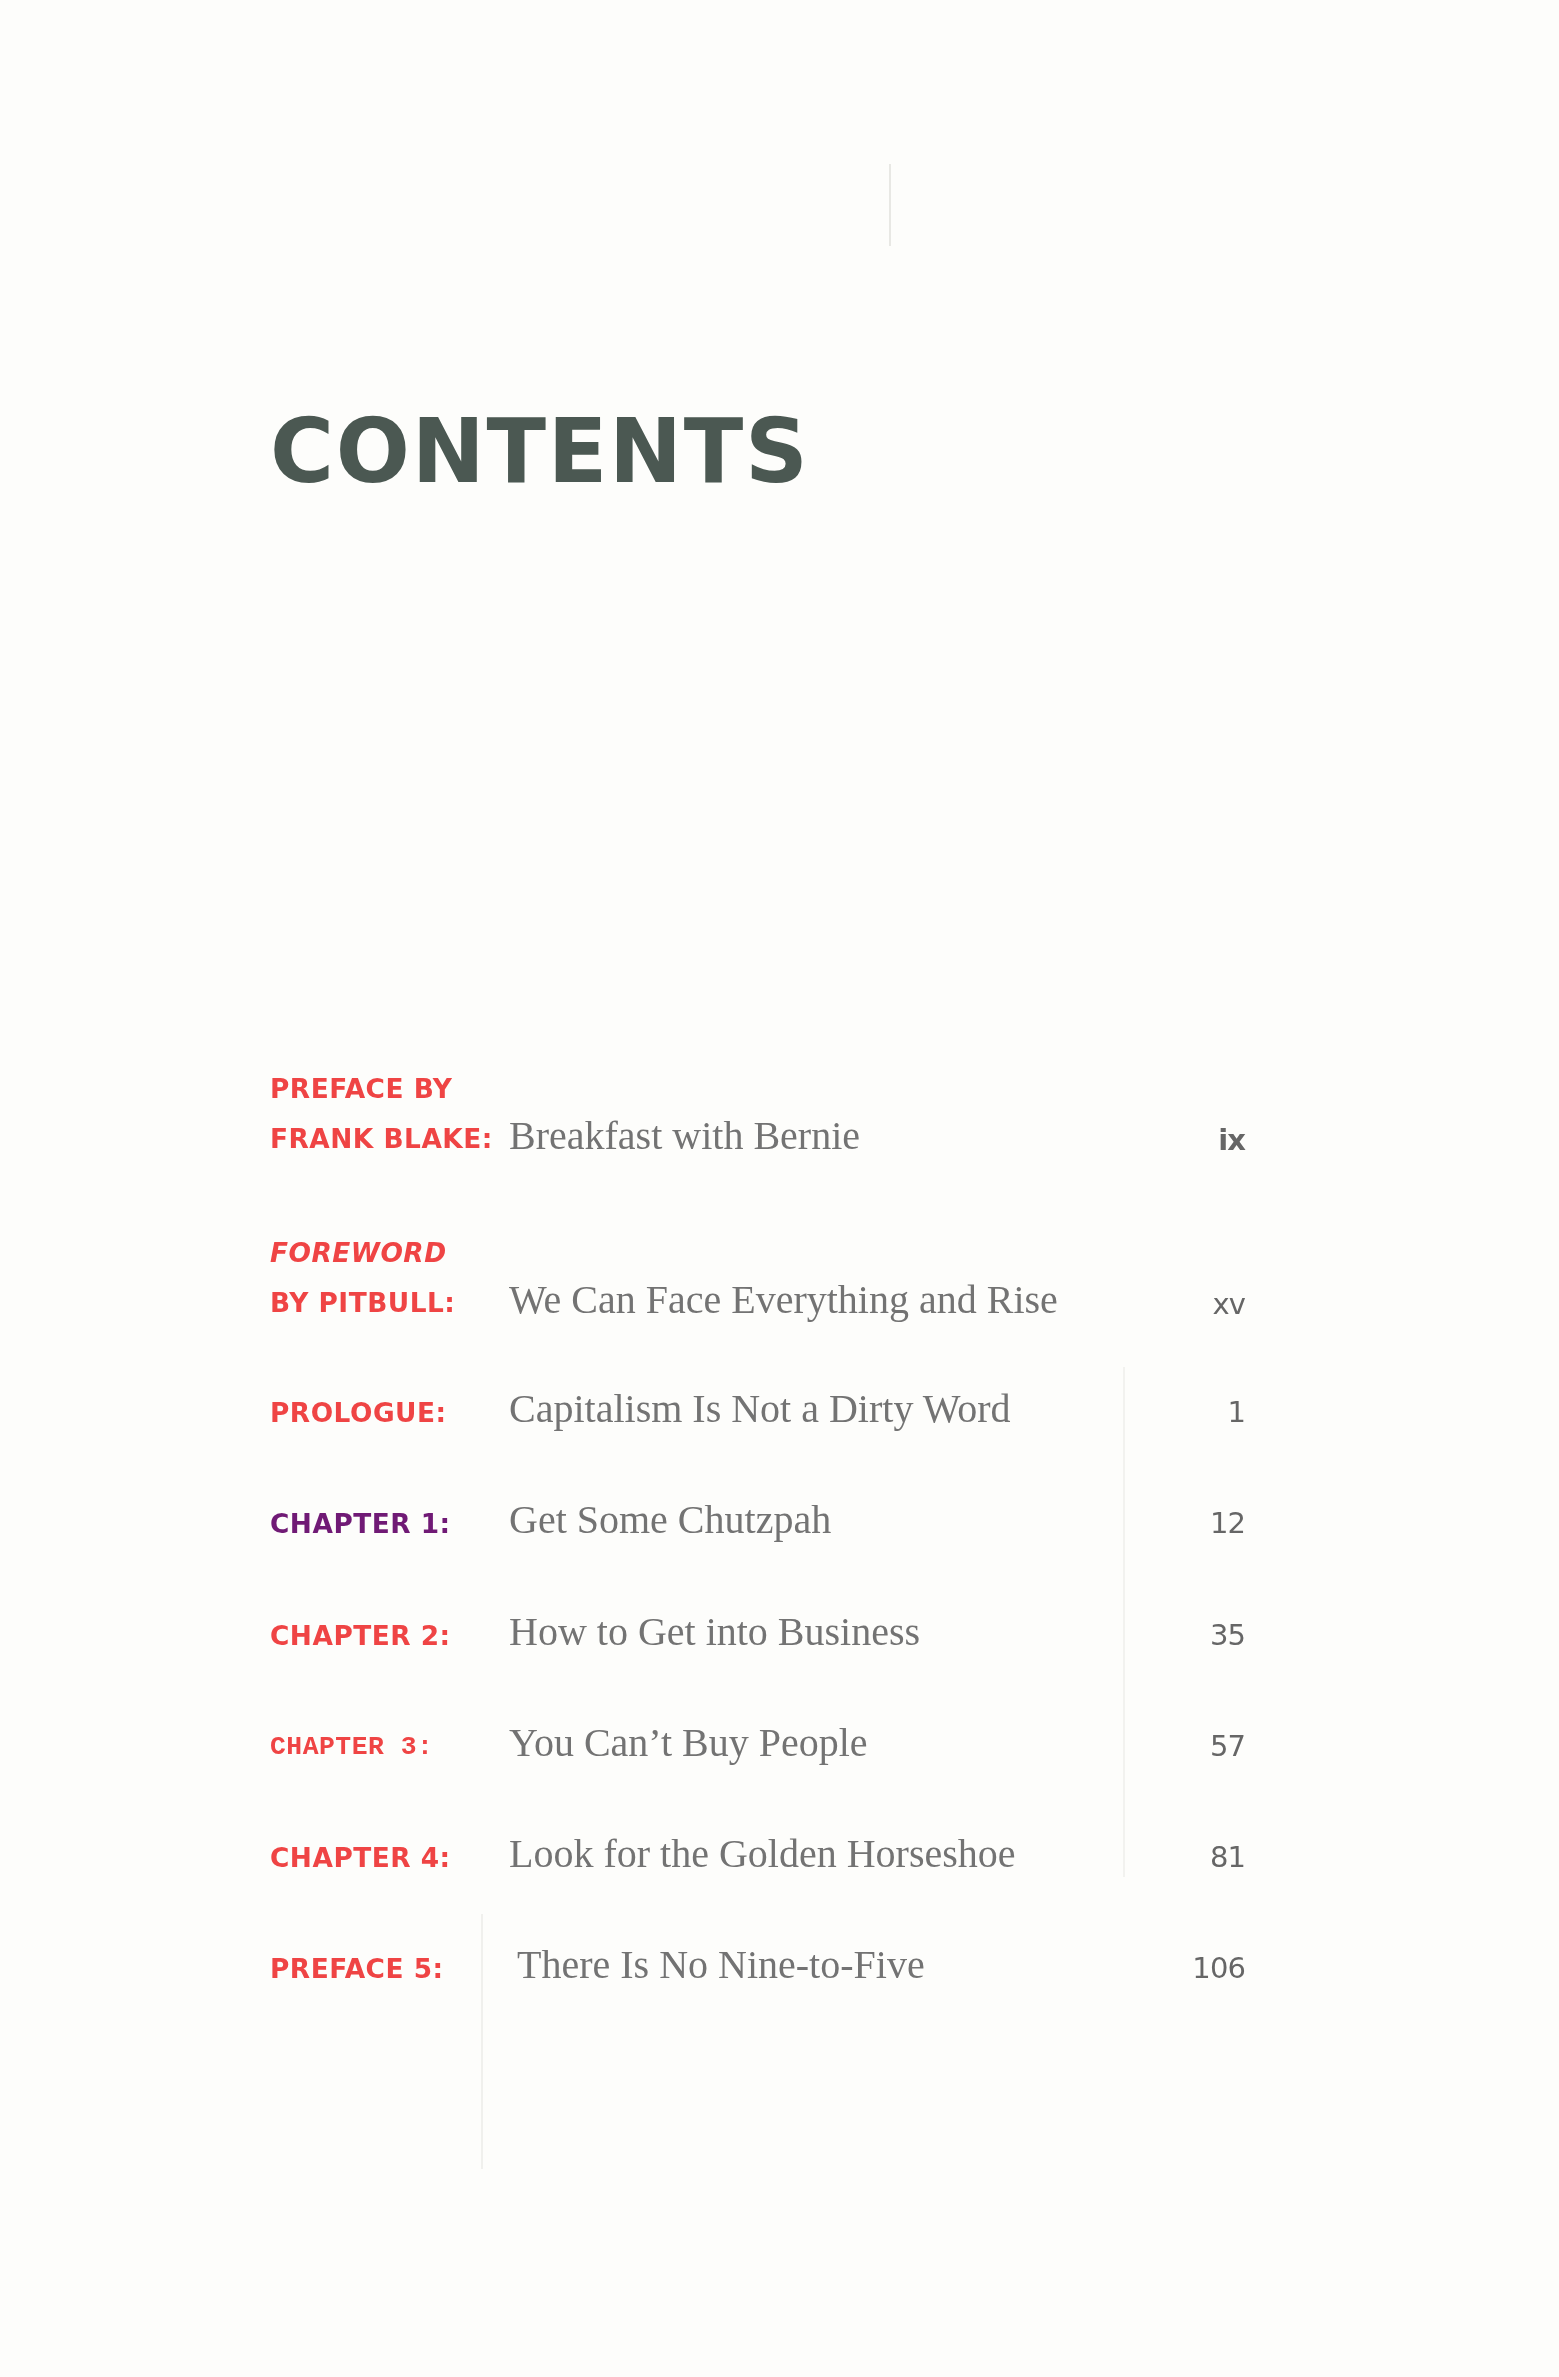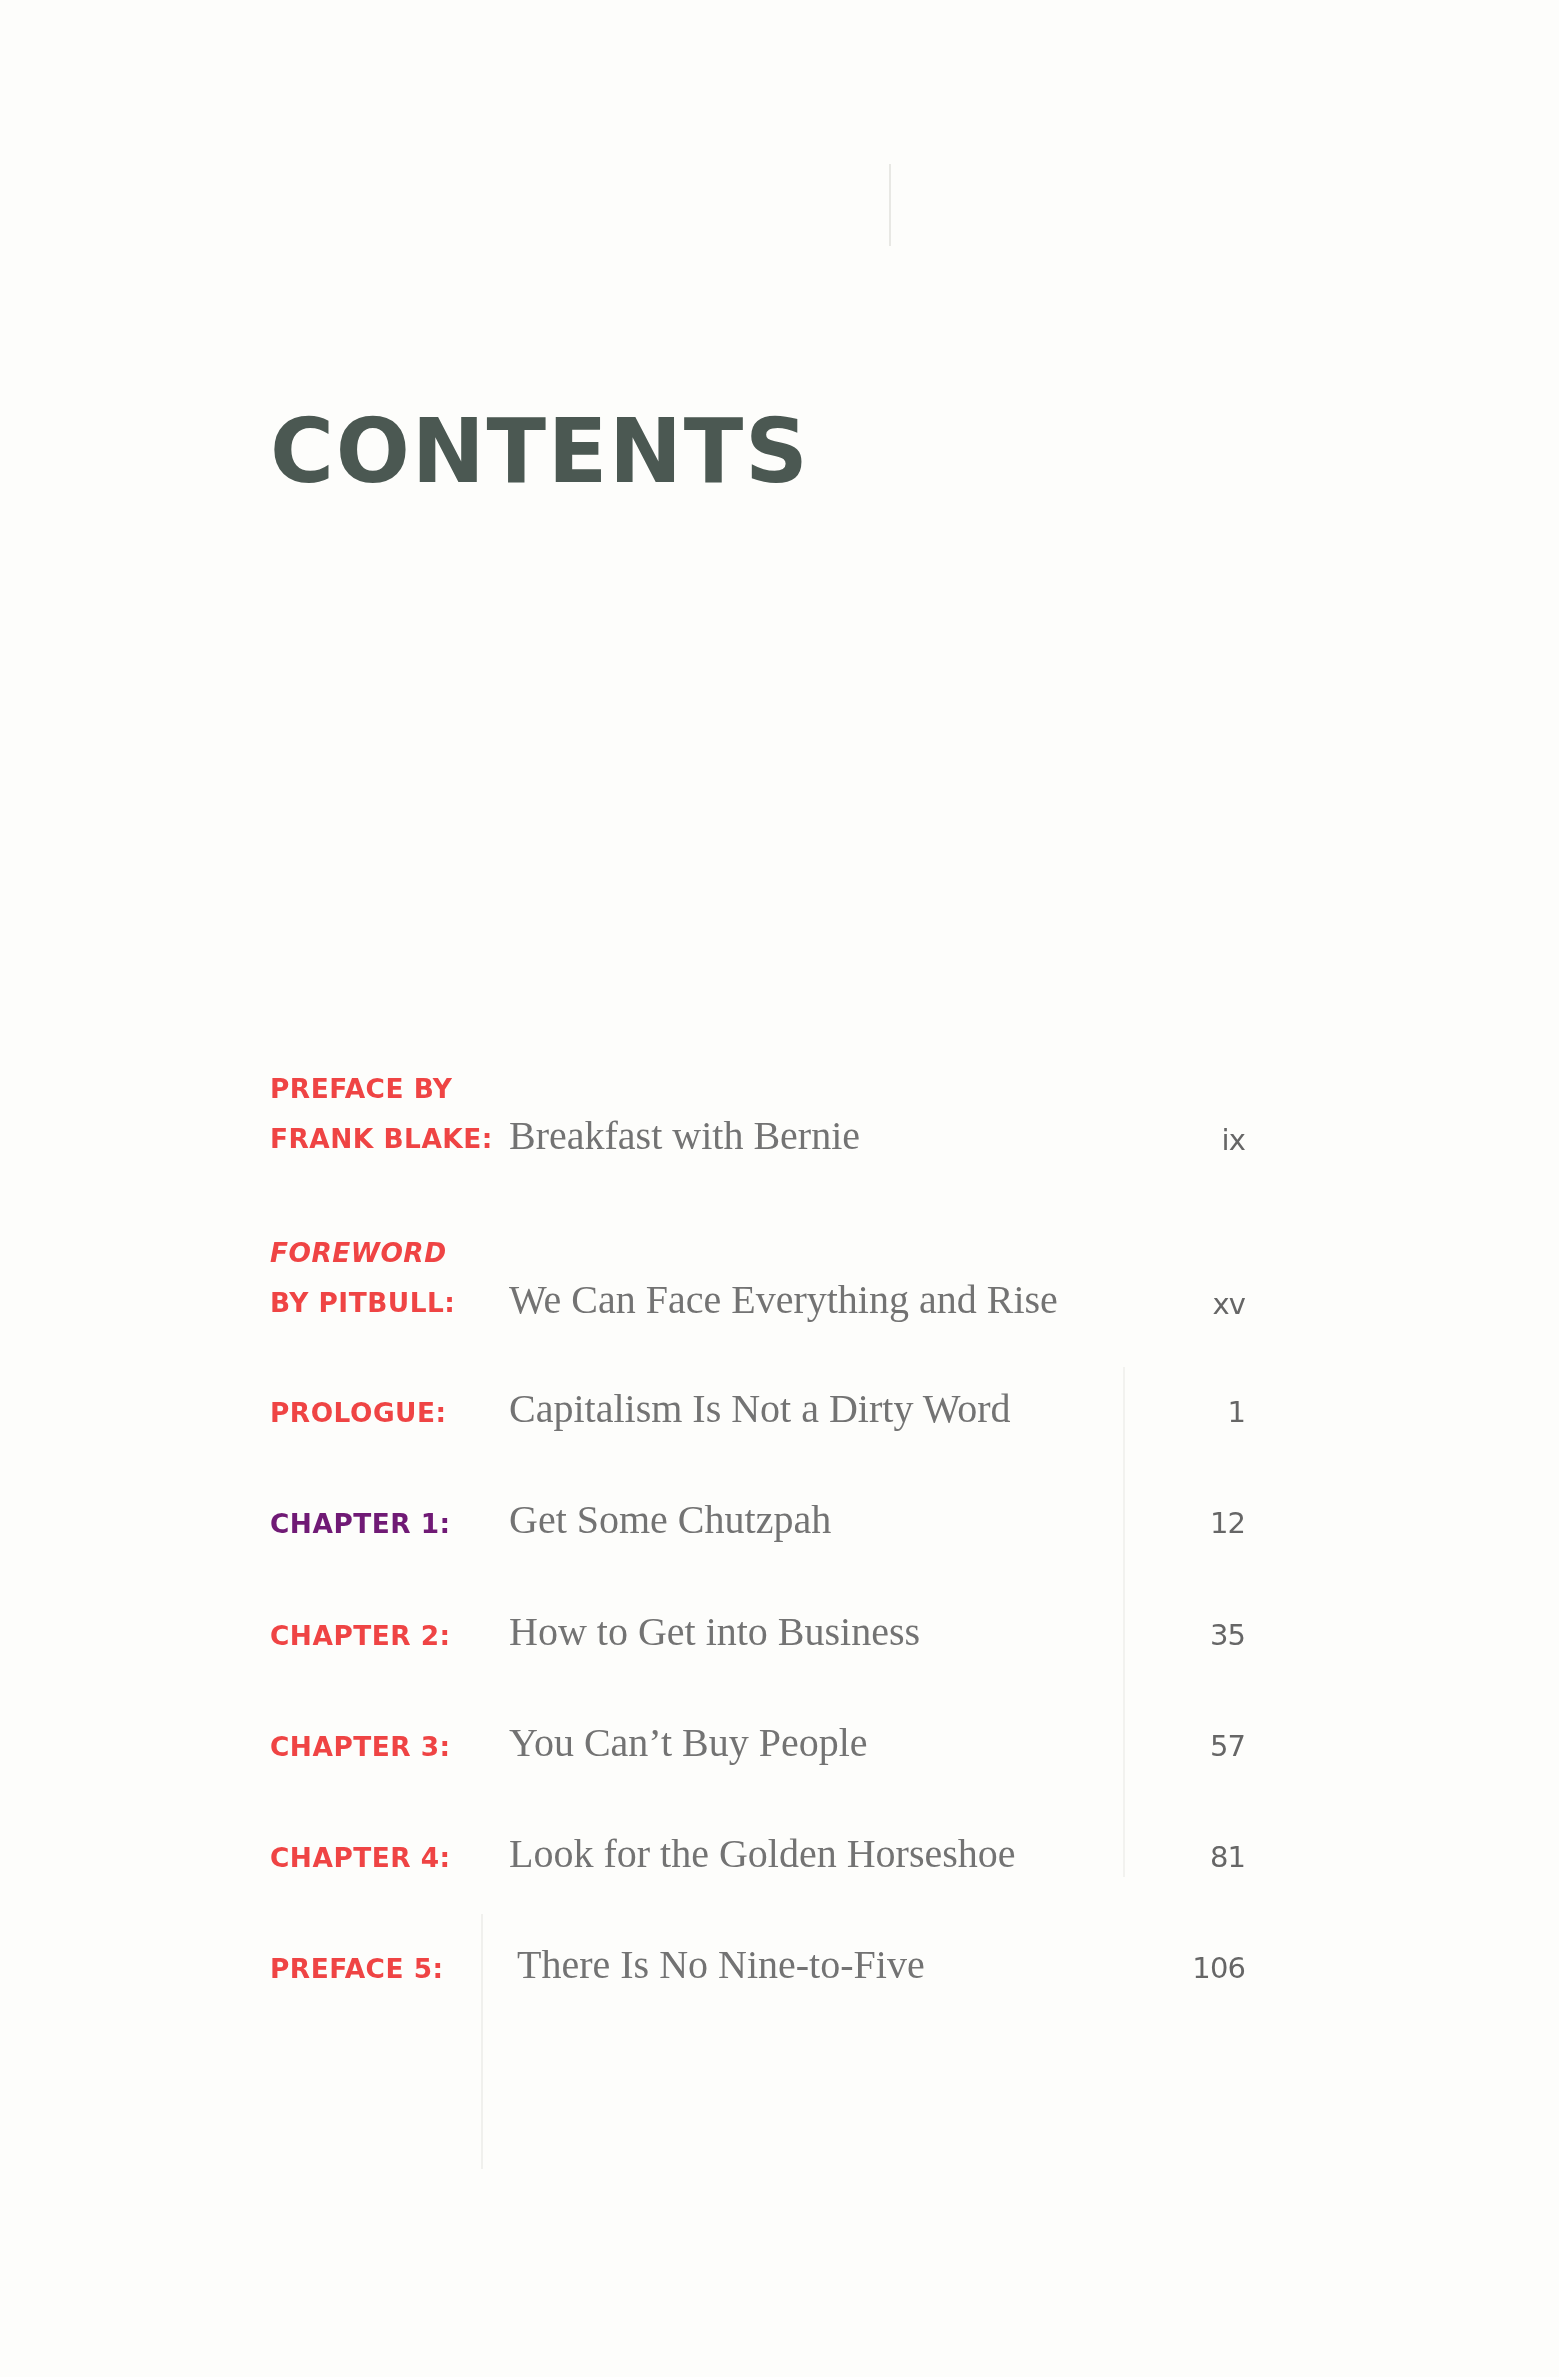--- a/index.html
+++ b/index.html
@@ -91,21 +91,21 @@
   <div class="mark" style="left:1123px;top:1367px;width:1.8px;height:510px;opacity:0.5;"></div>
 
   <div class="title">CONTENTS</div>
 
   <div class="toc">
 
     <div class="entry" style="top:1076px;">
       <div class="label" style="top:0;">PREFACE BY</div>
       <div class="label" style="top:50px;">FRANK BLAKE:</div>
       <div class="entry-title" style="top:40px;">Breakfast with Bernie</div>
-      <div class="page-num light" style="top:50px;">ix</div>
+      <div class="page-num light" style="top:50px;font-weight:bold;">ix</div>
     </div>
 
     <div class="entry" style="top:1240px;">
       <div class="label" style="top:0;font-style:italic;">FOREWORD</div>
       <div class="label" style="top:50px;">BY PITBULL:</div>
       <div class="entry-title" style="top:40px;">We Can Face Everything and Rise</div>
       <div class="page-num light" style="top:50px;">xv</div>
     </div>
 
     <div class="entry" style="top:1400px;">
@@ -120,21 +120,21 @@
       <div class="page-num light" style="top:-1.8px;">12</div>
     </div>
 
     <div class="entry" style="top:1623px;">
       <div class="label" style="top:0;">CHAPTER 2:</div>
       <div class="entry-title" style="top:-11px;">How to Get into Business</div>
       <div class="page-num light" style="top:-1.8px;">35</div>
     </div>
 
     <div class="entry" style="top:1734px;">
-      <div class="label" style="top:0;">CHAPTER 3:</div>
+      <div class="label" style="top:0;font-family:Liberation Mono, monospace;">CHAPTER 3:</div>
       <div class="entry-title" style="top:-11px;">You Can’t Buy People</div>
       <div class="page-num light" style="top:-1.8px;">57</div>
     </div>
 
     <div class="entry" style="top:1845px;">
       <div class="label" style="top:0;">CHAPTER 4:</div>
       <div class="entry-title" style="top:-11px;">Look for the Golden Horseshoe</div>
       <div class="page-num light" style="top:-1.8px;">81</div>
     </div>
 

